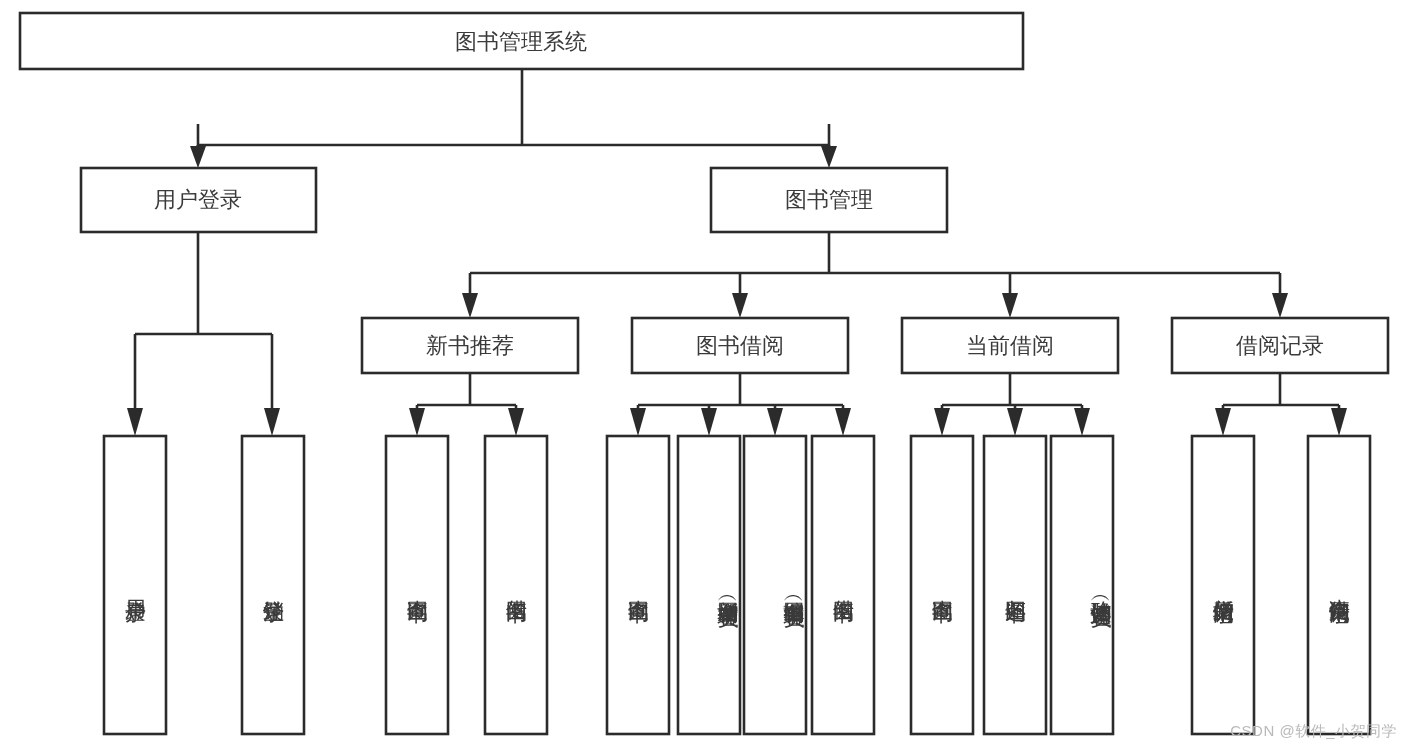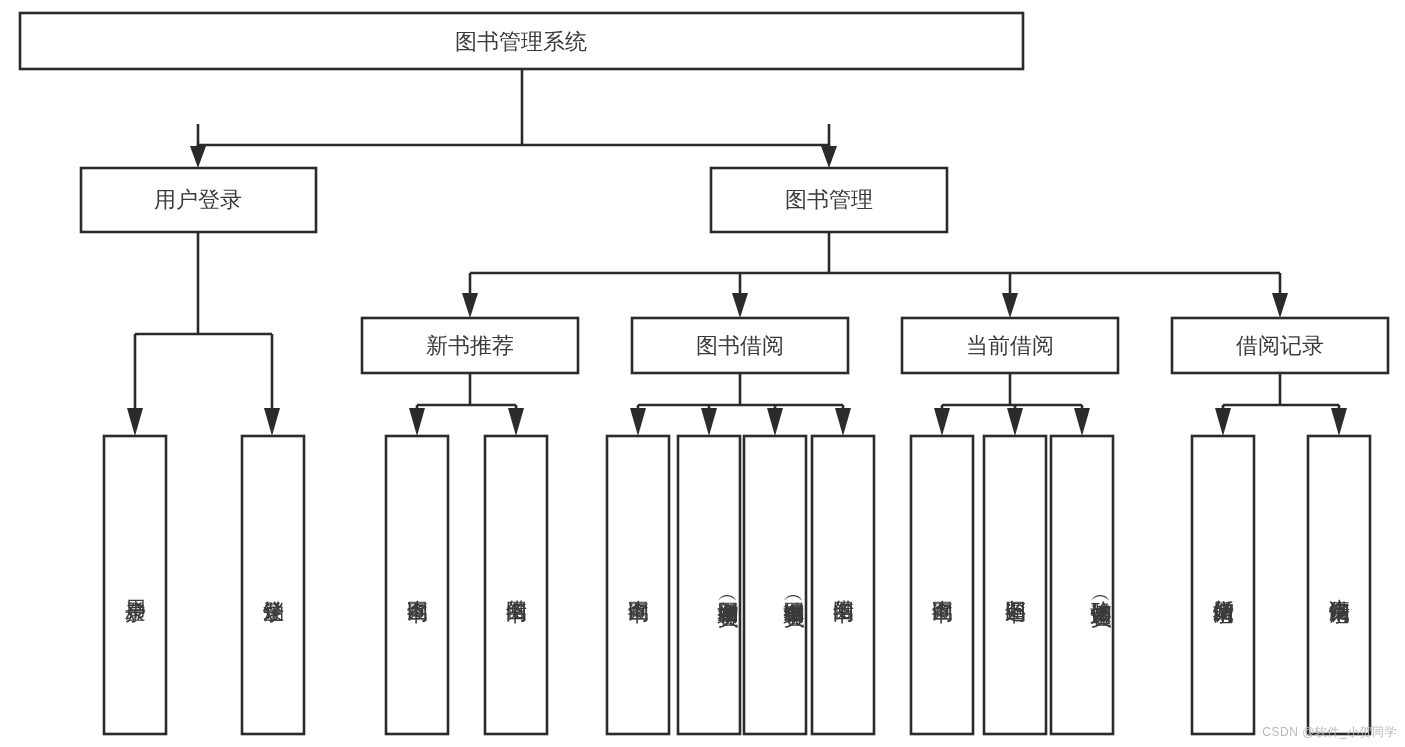--- a/index.html
+++ b/index.html
@@ -63,21 +63,21 @@
     letter-spacing: 1px;
     white-space: nowrap;
     pointer-events: none;
     box-sizing: border-box;
   }
   .watermark {
     position: absolute;
     right: 8px;
     bottom: 6px;
     font-family: "Liberation Sans", "DejaVu Sans", sans-serif;
-    font-size: 12px;
+    font-size: 15px;
     color: #b9b9b9;
     letter-spacing: 0.5px;
     white-space: nowrap;
   }
 </style>
 </head>
 <body>
 
 <div id="diagram-root">
 

